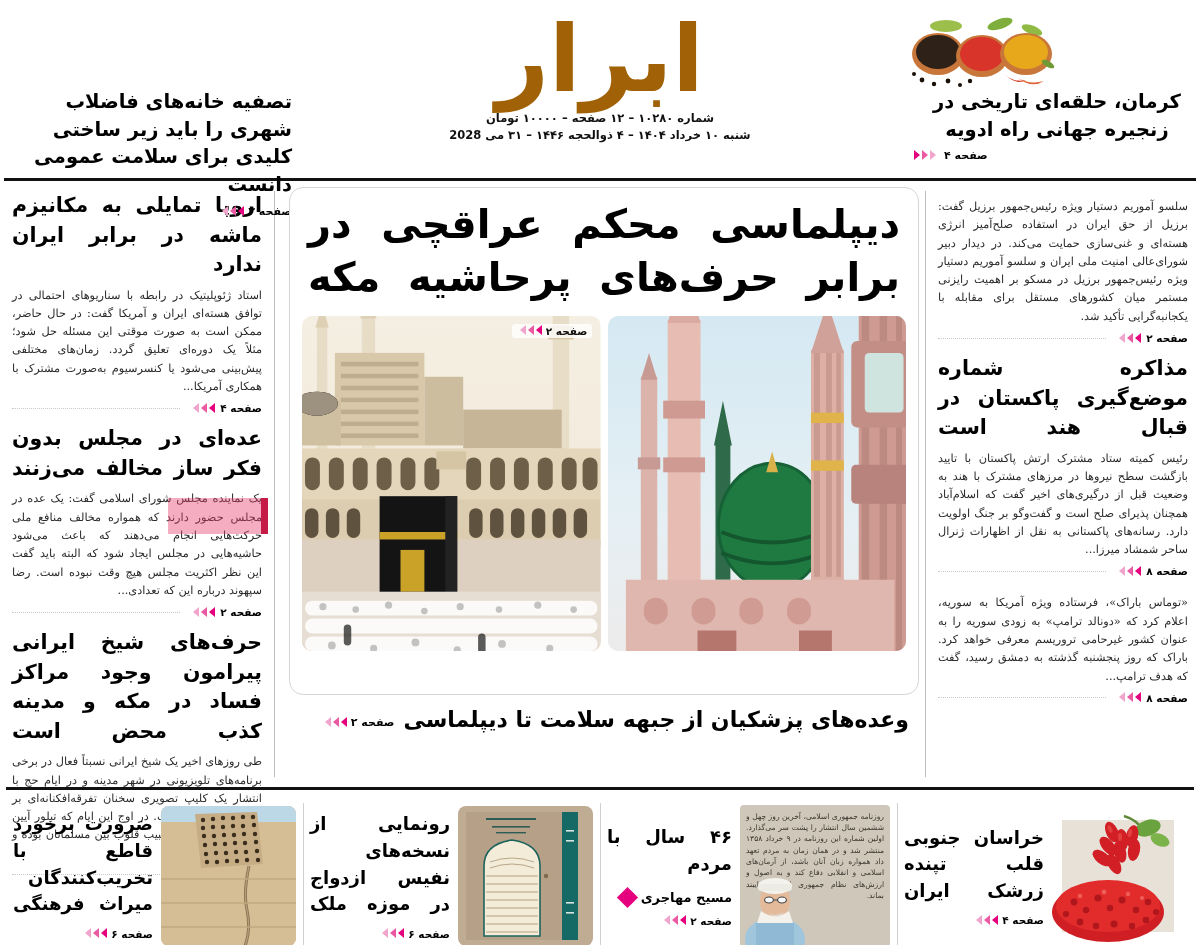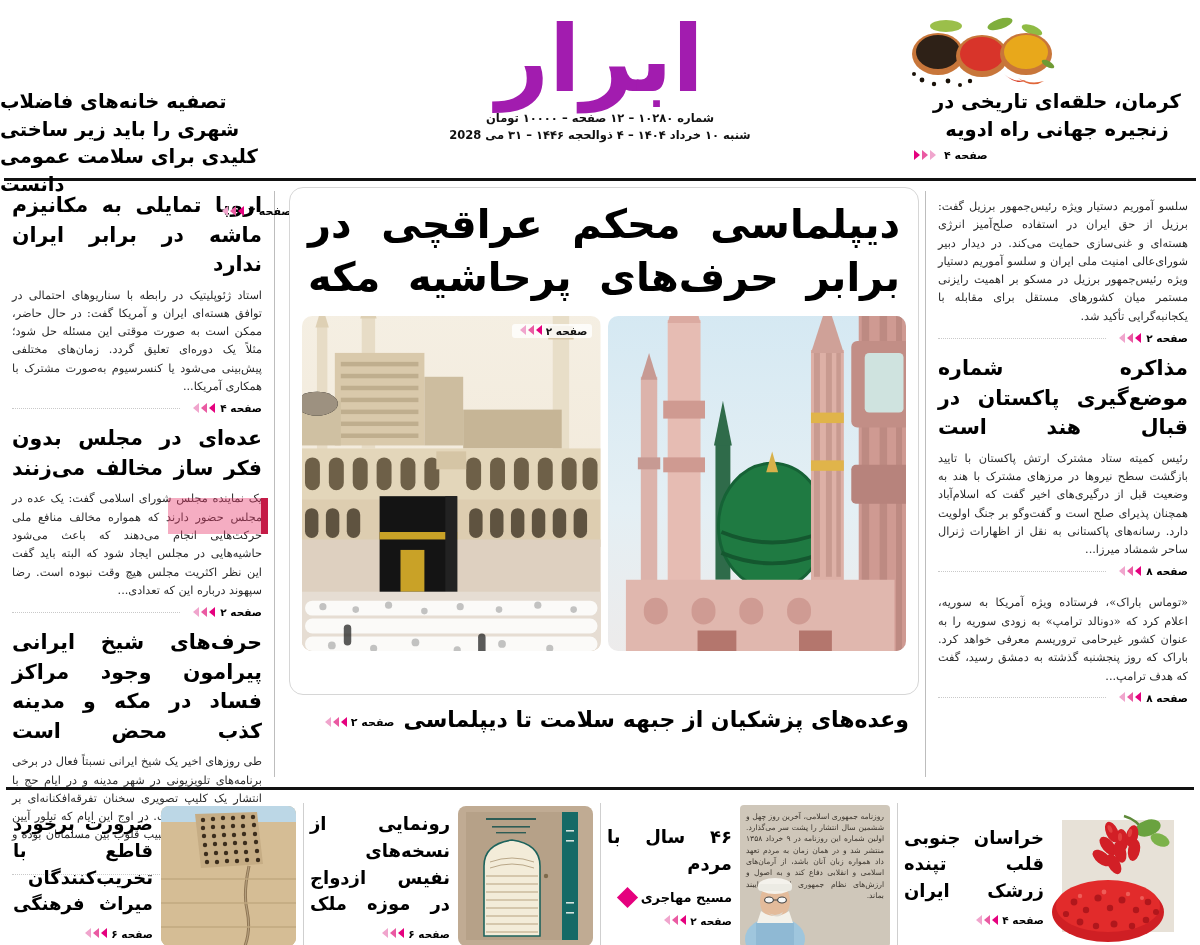--- a/index.html
+++ b/index.html
@@ -25,21 +25,21 @@
     position: relative;
     padding: 4px 0 0 0;
   }
 
   .head-side {
     width: 300px;
     padding: 84px 10px 0 10px;
     position: relative;
   }
   .head-side.right { text-align: center; direction: rtl; padding-right: 0; padding-left: 14px; }
-  .head-side.left  { text-align: left; padding-left: 0; padding-right: 8px; }
+  .head-side.left  { text-align: right; padding-left: 0; padding-right: 8px; }
 
   .head-teaser {
     font-size: 19.5px;
     font-weight: bold;
     line-height: 1.42;
     color: #000;
     letter-spacing: -0.2px;
   }
 
   .page-ref {
@@ -80,21 +80,21 @@
   .masthead-center {
     flex: 1;
     text-align: center;
     padding-top: 6px;
   }
   .logo-word {
     font-family: "DejaVu Sans", "Liberation Sans", sans-serif;
     font-size: 92px;
     font-weight: bold;
     line-height: 1.08;
-    color: #a21caf;
+    color: #a16207;
     letter-spacing: -2px;
   }
   .issue-line {
     font-size: 11.5px;
     font-weight: bold;
     color: #111;
     margin-top: 2px;
     letter-spacing: .3px;
   }
   .date-line {

